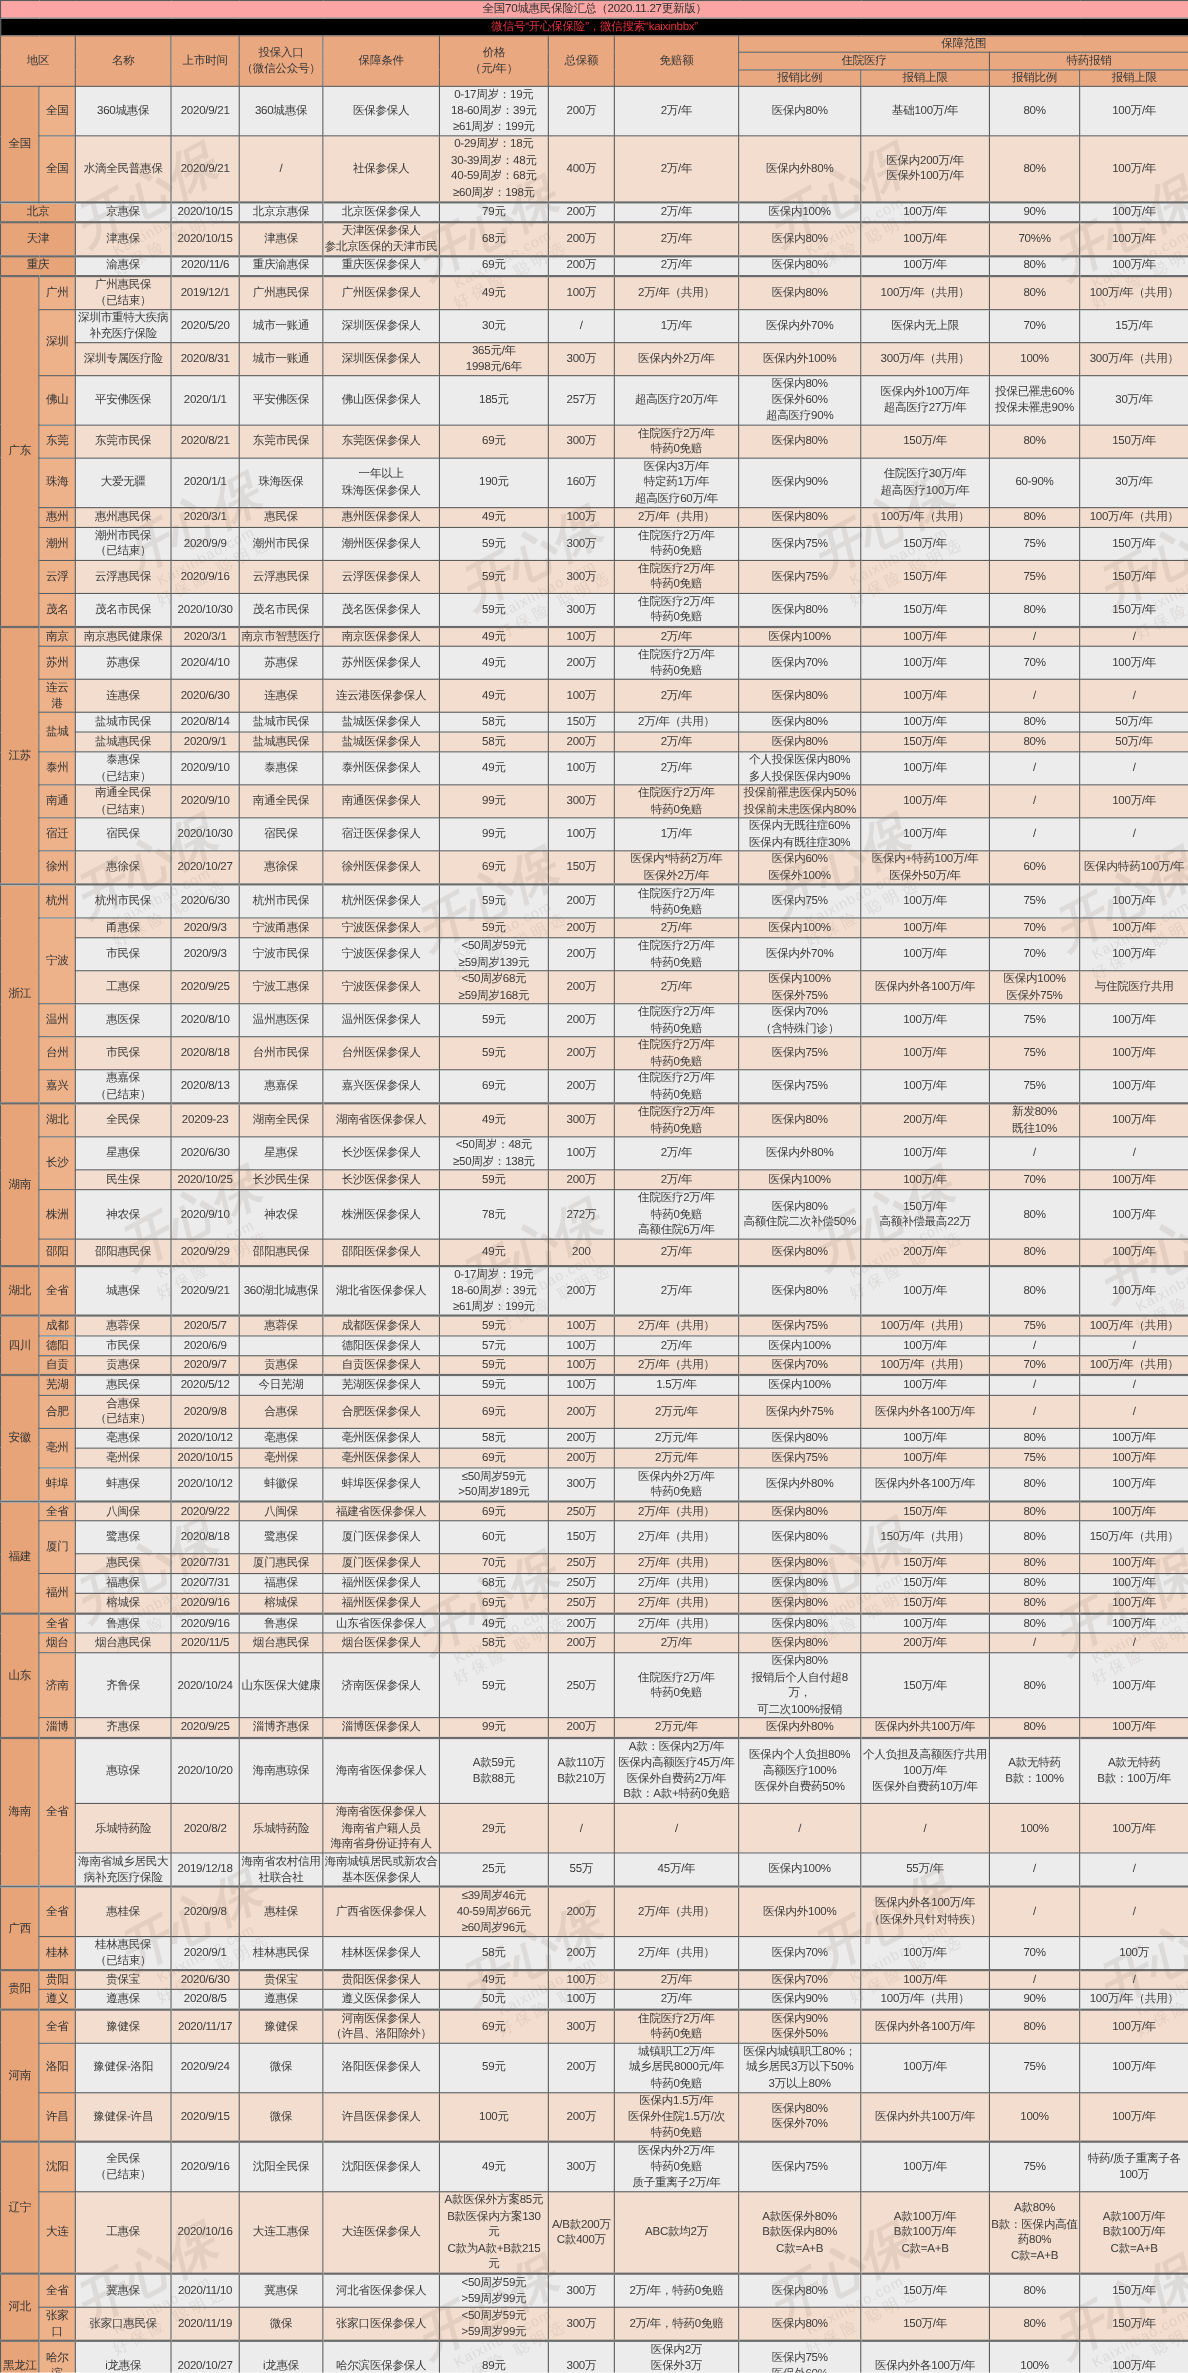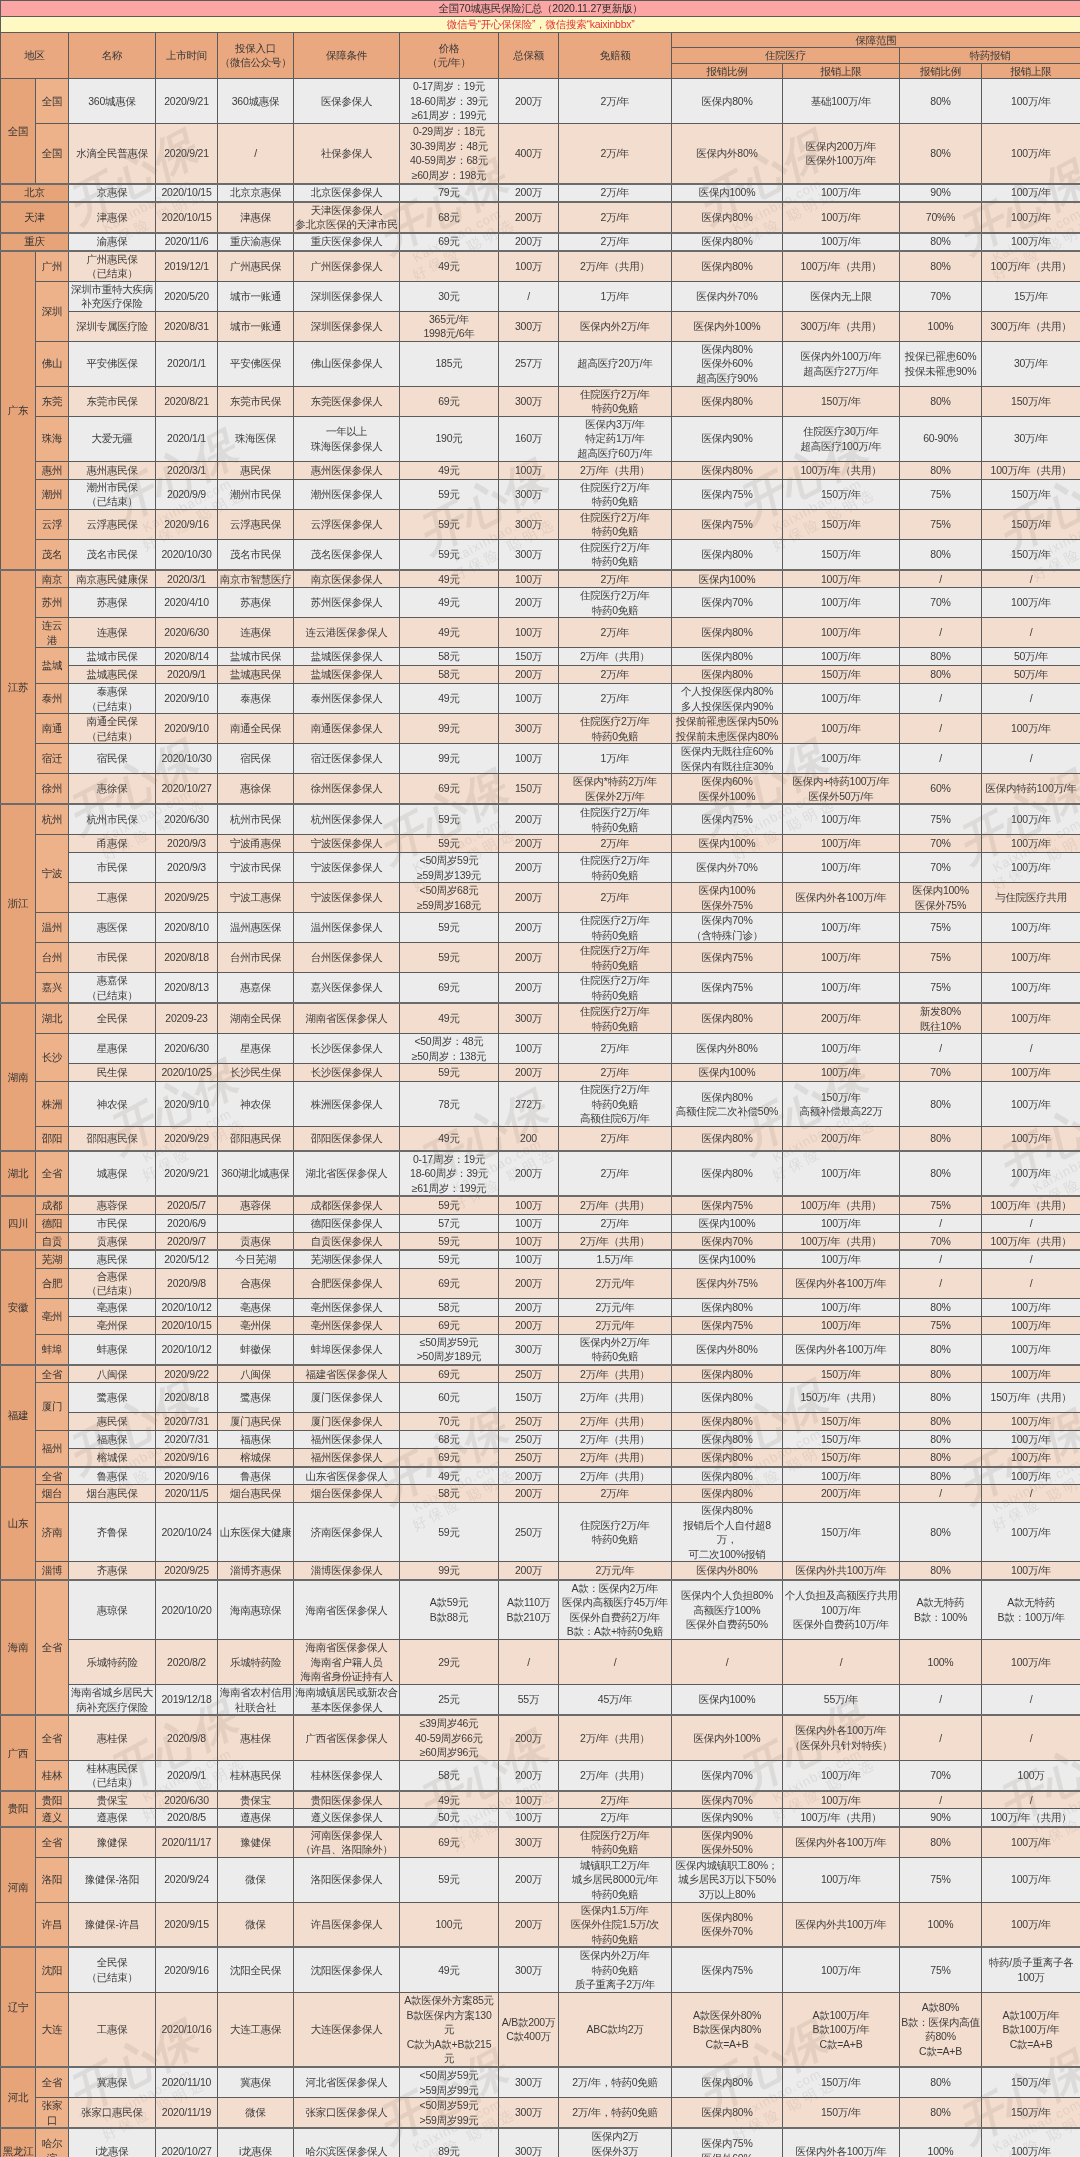--- a/index.html
+++ b/index.html
@@ -33,21 +33,21 @@
   }
   .title-row th {
     background: #fca5a5;
     font-weight: bold;
     font-size: 11.5px;
     height: 14px;
     line-height: 14px;
     color: #2f2f2f;
   }
   .subtitle-row th {
-    background: #fef9c3;
+    background: #000000;
     color: #e3313b;
     font-weight: bold;
     font-size: 11px;
     height: 15px;
     line-height: 14px;
   }
   .head th {
     background: #eaa880;
     font-weight: bold;
     color: #383838;

